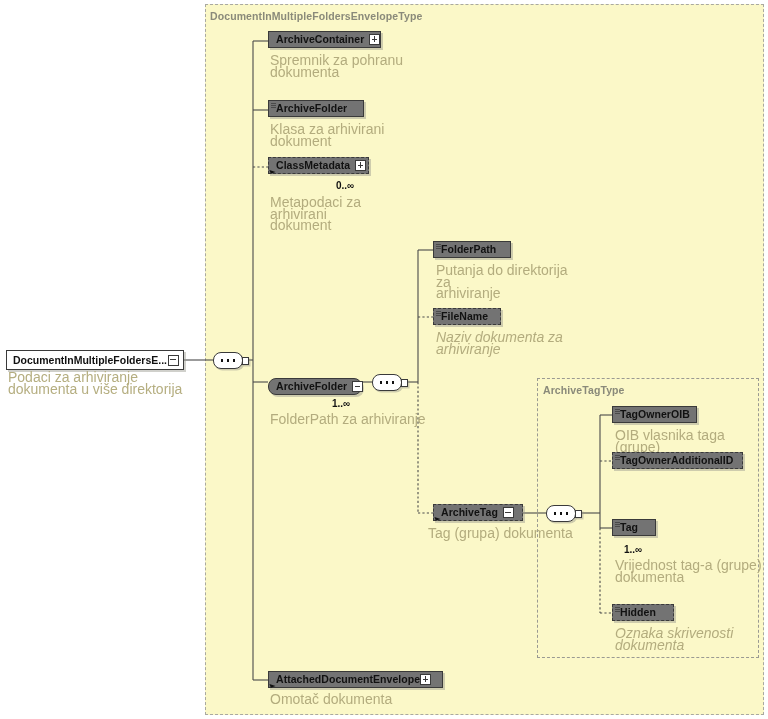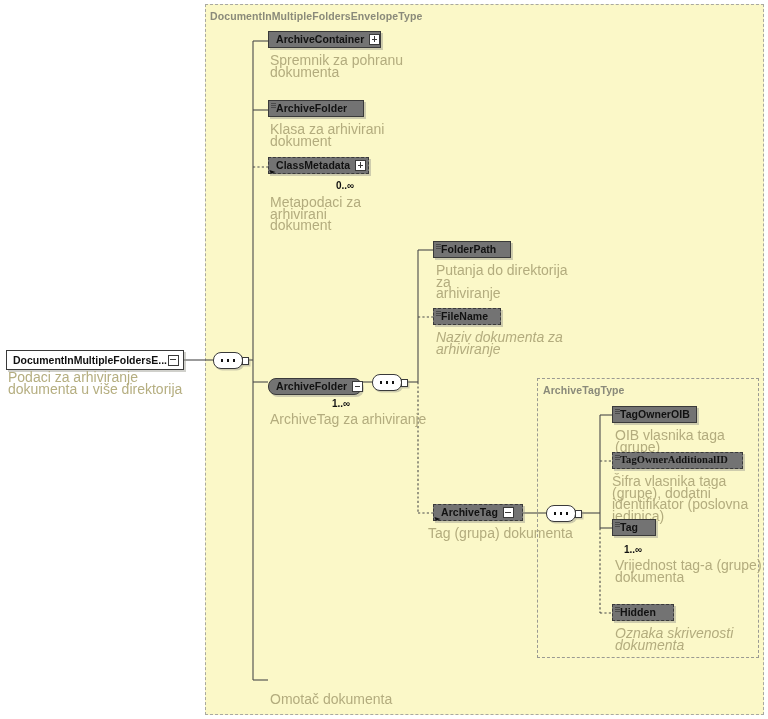--- a/index.html
+++ b/index.html
@@ -233,21 +233,21 @@
   </div>
   <div class="card" style="left:336px;top:180px;">0..∞</div>
   <div class="anno" style="left:270px;top:197px;width:150px;">Metapodaci za arhivirani
 dokument</div>
 
   <div class="node repeat" style="left:268px;top:378px;width:94px;border-radius:8px;">
     <span class="nlabel">ArchiveFolder</span>
     <span class="expander"></span>
   </div>
   <div class="card" style="left:332px;top:398px;">1..∞</div>
-  <div class="anno" style="left:270px;top:414px;width:160px;">ArchiveTag za arhiviranje</div>
+  <div class="anno" style="left:270px;top:414px;width:160px;">FolderPath za arhiviranje</div>
 
   <div class="seq" style="left:372px;top:374px;">
     <div class="body"></div>
       <div class="dots"></div>
       <div class="stub"></div>
   </div>
 
   <div class="node" style="left:433px;top:241px;width:78px;">
     <span class="type-mark"></span>
     <span class="nlabel">FolderPath</span>
@@ -274,38 +274,40 @@
       <div class="dots"></div>
       <div class="stub"></div>
   </div>
 
   <div class="node" style="left:612px;top:406px;width:85px;">
     <span class="type-mark"></span>
     <span class="nlabel">TagOwnerOIB</span>
   </div>
   <div class="anno" style="left:615px;top:430px;width:150px;">OIB vlasnika taga (grupe)</div>
 
-  <div class="node optional" style="left:612px;top:452px;width:131px;font-family:Liberation Serif, serif;">
+  <div class="node optional" style="left:612px;top:452px;width:131px;">
     <span class="type-mark"></span>
     <span class="nlabel">TagOwnerAdditionalID</span>
   </div>
-  <div class="anno" style="left:612px;top:476px;width:140px;">Šifra vlasnika taga (grupe), dodatni
-        identifikator (poslovna
-jedinica)</div>
 
   <div class="node repeat" style="left:612px;top:519px;width:44px;">
     <span class="type-mark"></span>
     <span class="nlabel">Tag</span>
   </div>
   <div class="card" style="left:624px;top:544px;">1..∞</div>
   <div class="anno" style="left:615px;top:560px;width:150px;">Vrijednost tag-a (grupe)
 dokumenta</div>
 
   <div class="node optional" style="left:612px;top:604px;width:62px;">
     <span class="type-mark"></span>
     <span class="nlabel">Hidden</span>
   </div>
   <div class="anno" style="left:615px;top:628px;width:150px;font-style:italic;">Oznaka skrivenosti
 dokumenta</div>
 
+  <div class="node" style="left:268px;top:671px;width:175px;">
+    <span class="opt-mark"></span>
+    <span class="nlabel">AttachedDocumentEnvelope</span>
+    <span class="expander plus" style="margin-left:auto;"></span>
+  </div>
   <div class="anno" style="left:270px;top:694px;width:180px;">Omotač dokumenta</div>
 
 </div>
 
 </body></html>

